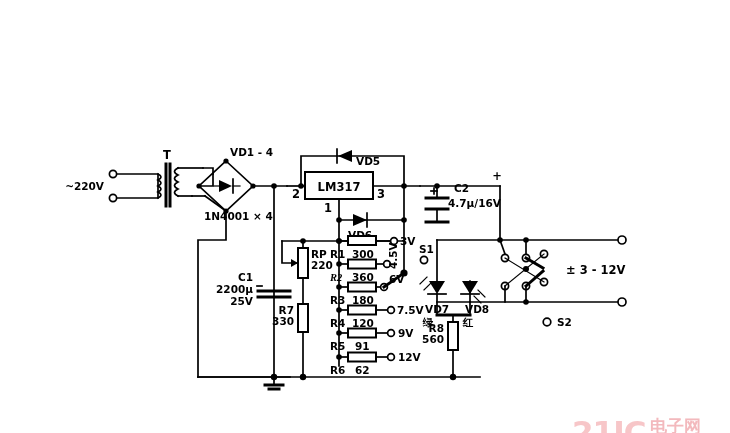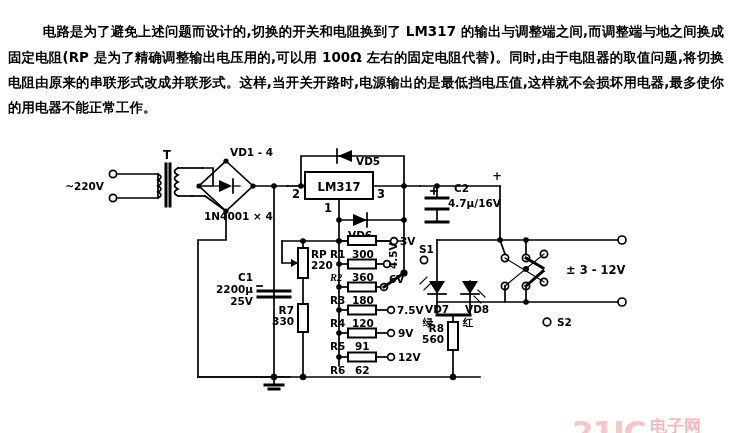--- a/index.html
+++ b/index.html
@@ -90,21 +90,20 @@
     font-size: 18px;
     line-height: 18px;
     color: #701a75;
   }
 </style>
 </head>
 <body>
 
 <div id="page">
 
-  <p class="article-text">电路是为了避免上述问题而设计的,切换的开关和电阻换到了 LM317 的输出与调整端之间,而调整端与地之间换成固定电阻(RP 是为了精确调整输出电压用的,可以用 100Ω 左右的固定电阻代替)。同时,由于电阻器的取值问题,将切换电阻由原来的串联形式改成并联形式。这样,当开关开路时,电源输出的是最低挡电压值,这样就不会损坏用电器,最多使你的用电器不能正常工作。</p>
 
   <div id="schematic">
     <svg width="730" height="297" viewBox="0 0 730 297" xmlns="http://www.w3.org/2000/svg">
       <defs>
         <style>
           .w  { stroke:#000; stroke-width:1.7; fill:none; stroke-linecap:square; }
           .wt { stroke:#000; stroke-width:1.2; fill:none; stroke-linecap:square; }
           .wb { stroke:#000; stroke-width:3.0; fill:none; stroke-linecap:square; }
           .bx { stroke:#000; stroke-width:2.0; fill:#fff; }
           .bkf{ fill:#000; stroke:none; }

